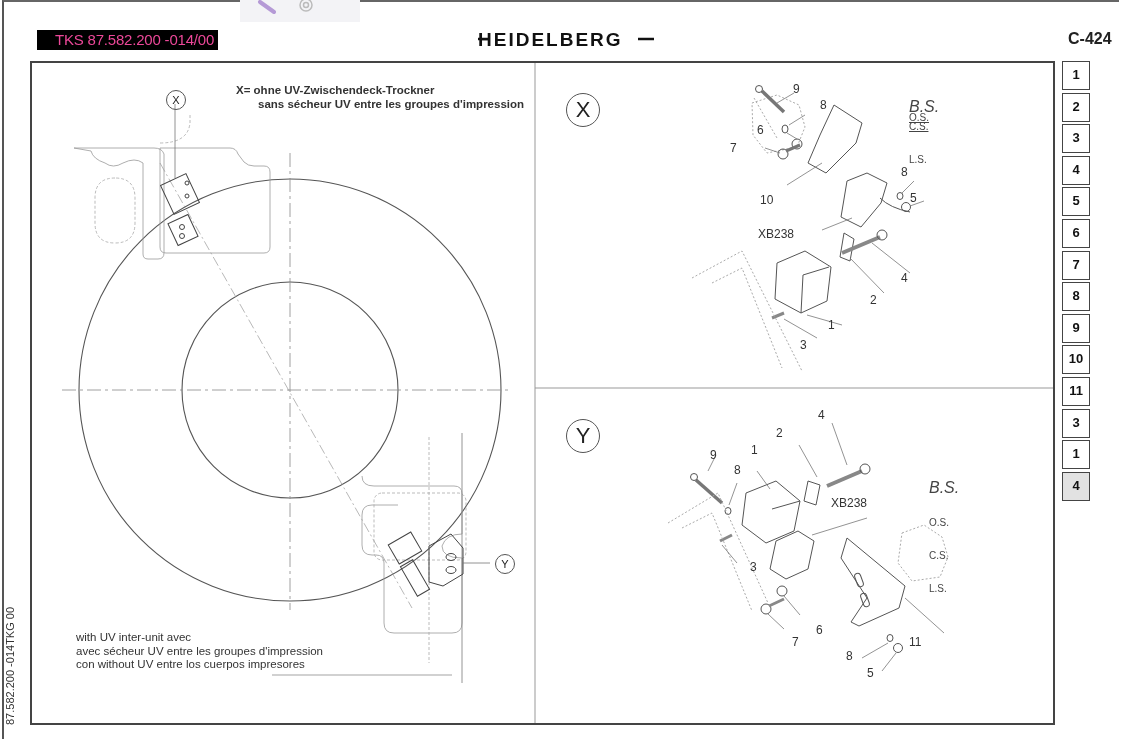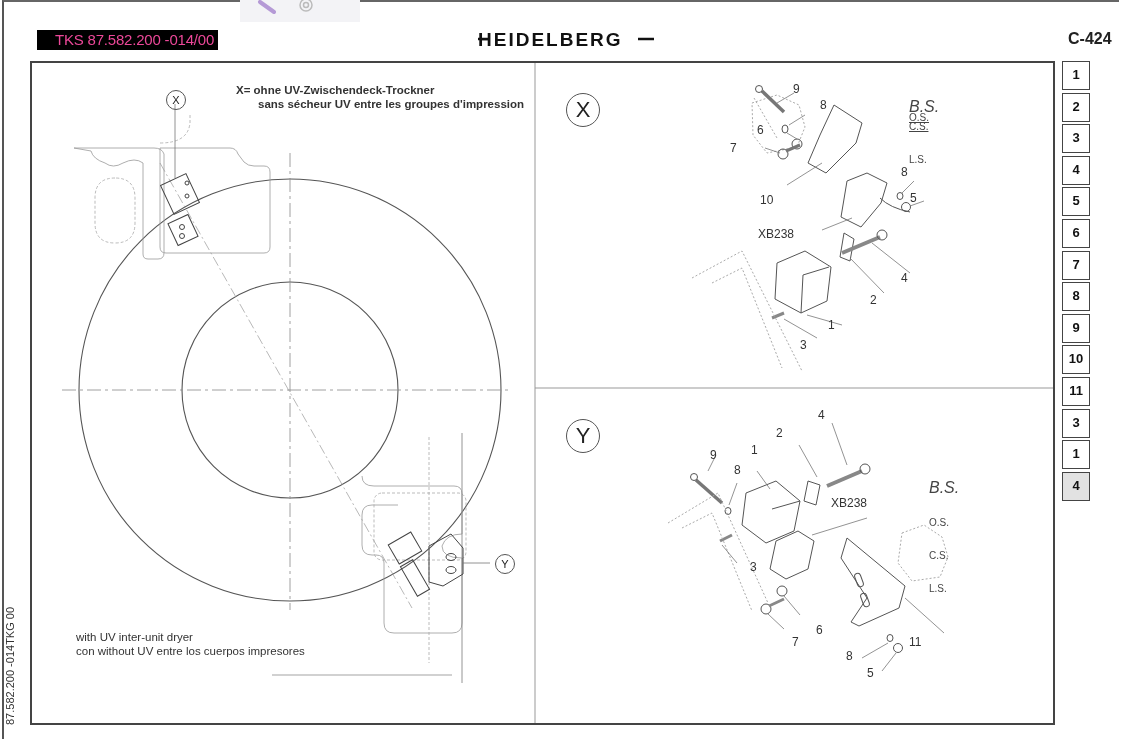--- a/index.html
+++ b/index.html
@@ -255,21 +255,22 @@
     <span class="bs-sub plain">L.S.</span>
   </div>
 </div>
 
 <div class="legend legend-x">
   <span class="line">X= ohne UV-Zwischendeck-Trockner</span>
   <span class="line indent">sans sécheur UV entre les groupes d'impression</span>
 </div>
 
 <div class="legend legend-y">
-  <span class="line indent">with UV inter-unit dryer</span>
+  <span class="line indent">with UV inter-unit avec</span>
+  <span class="line indent">avec sécheur UV entre les groupes d'impression</span>
   <span class="line indent">con without UV entre los cuerpos impresores</span>
 </div>
 
 <div class="side-code">87.582.200 -014TKG 00</div>
 
 <nav class="tabs">
   <a class="tab">1</a>
   <a class="tab">2</a>
   <a class="tab">3</a>
   <a class="tab">4</a>

